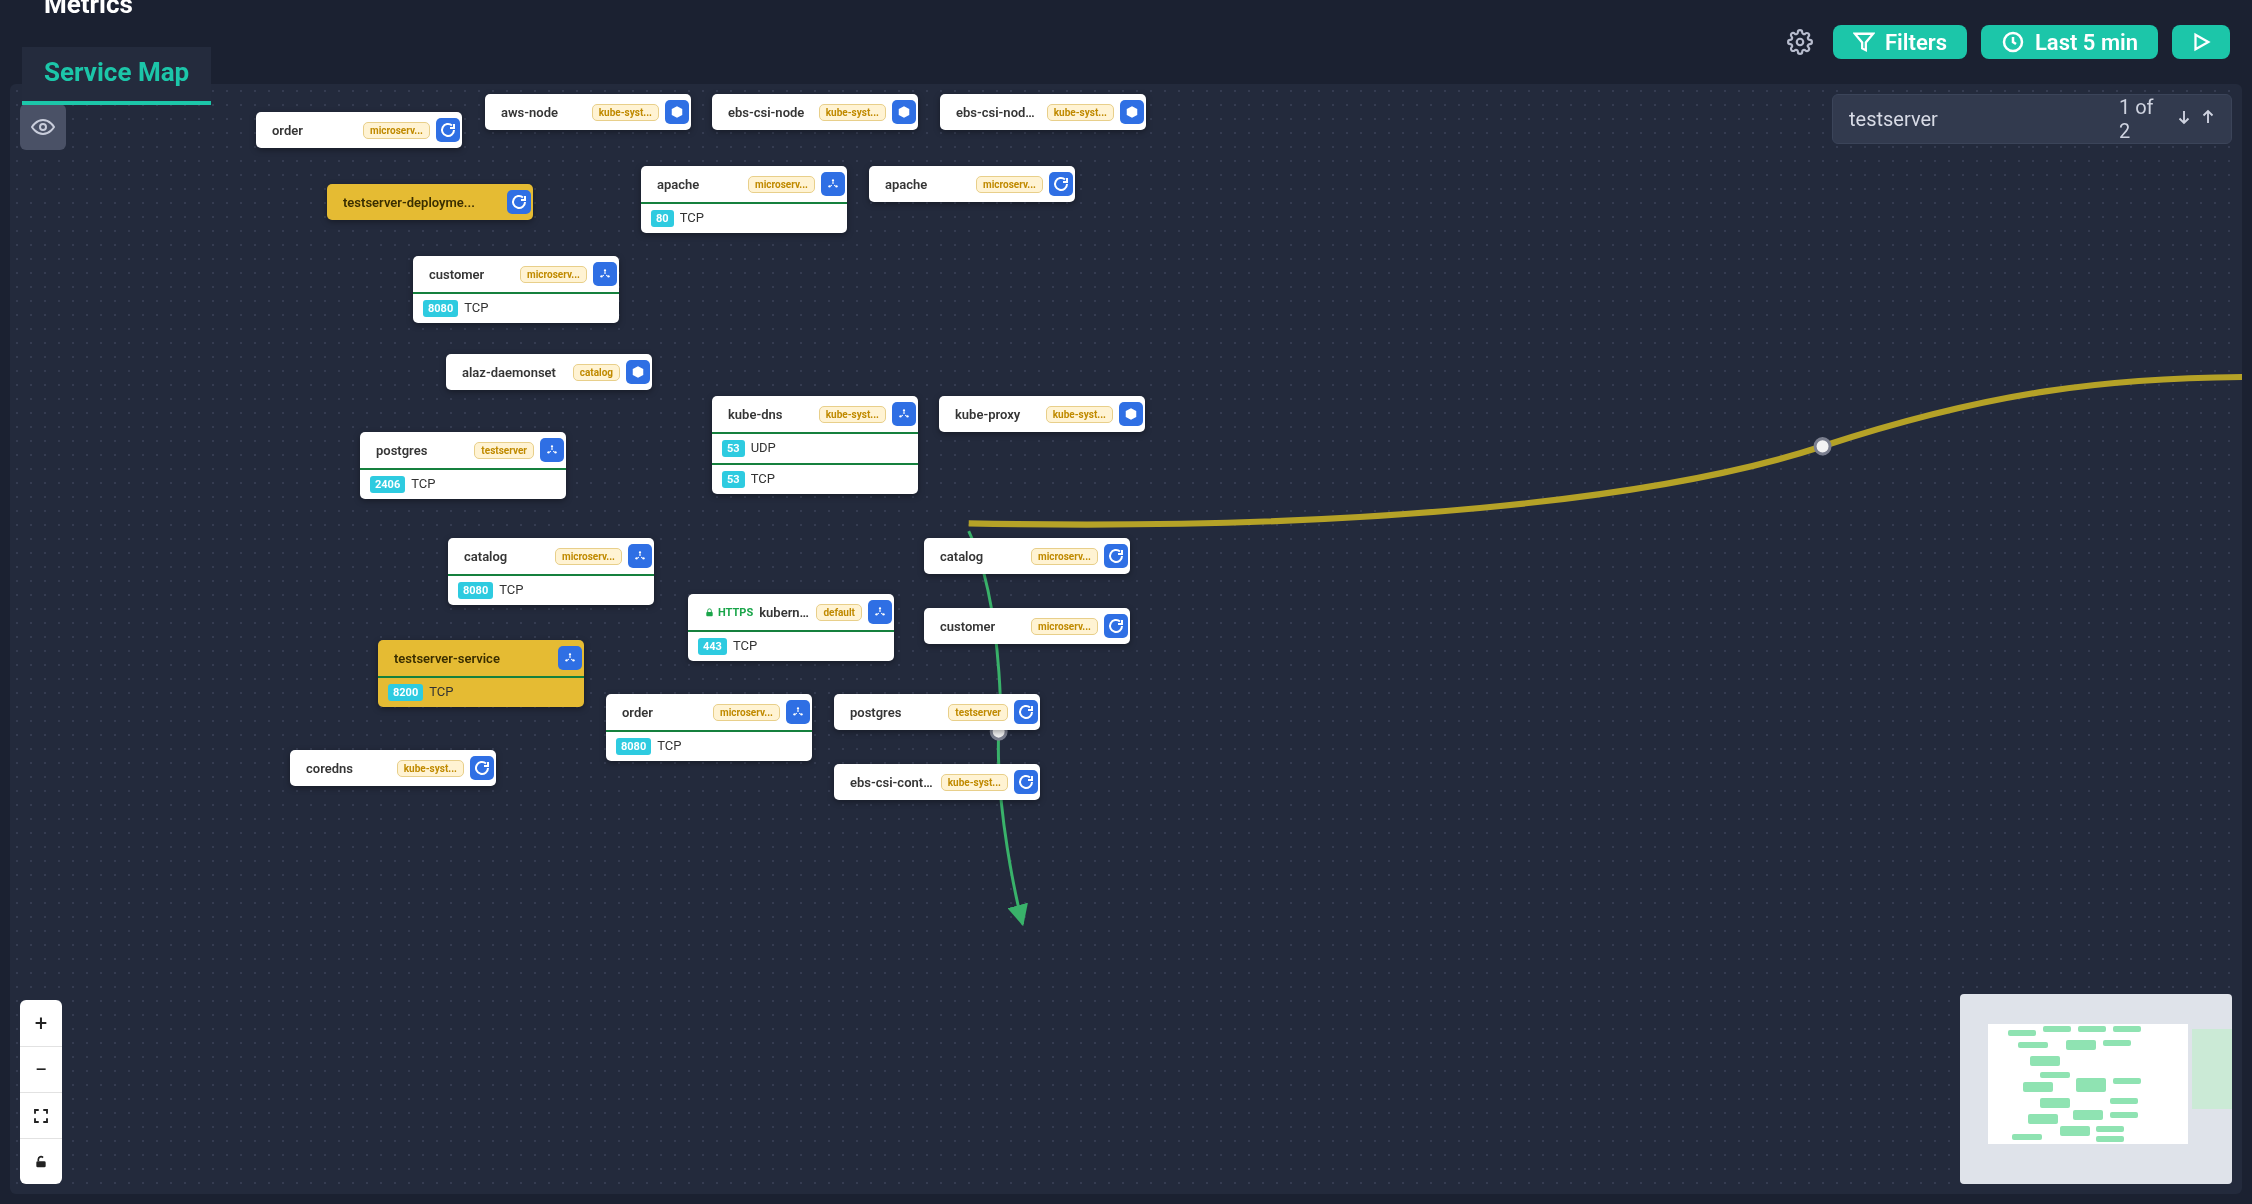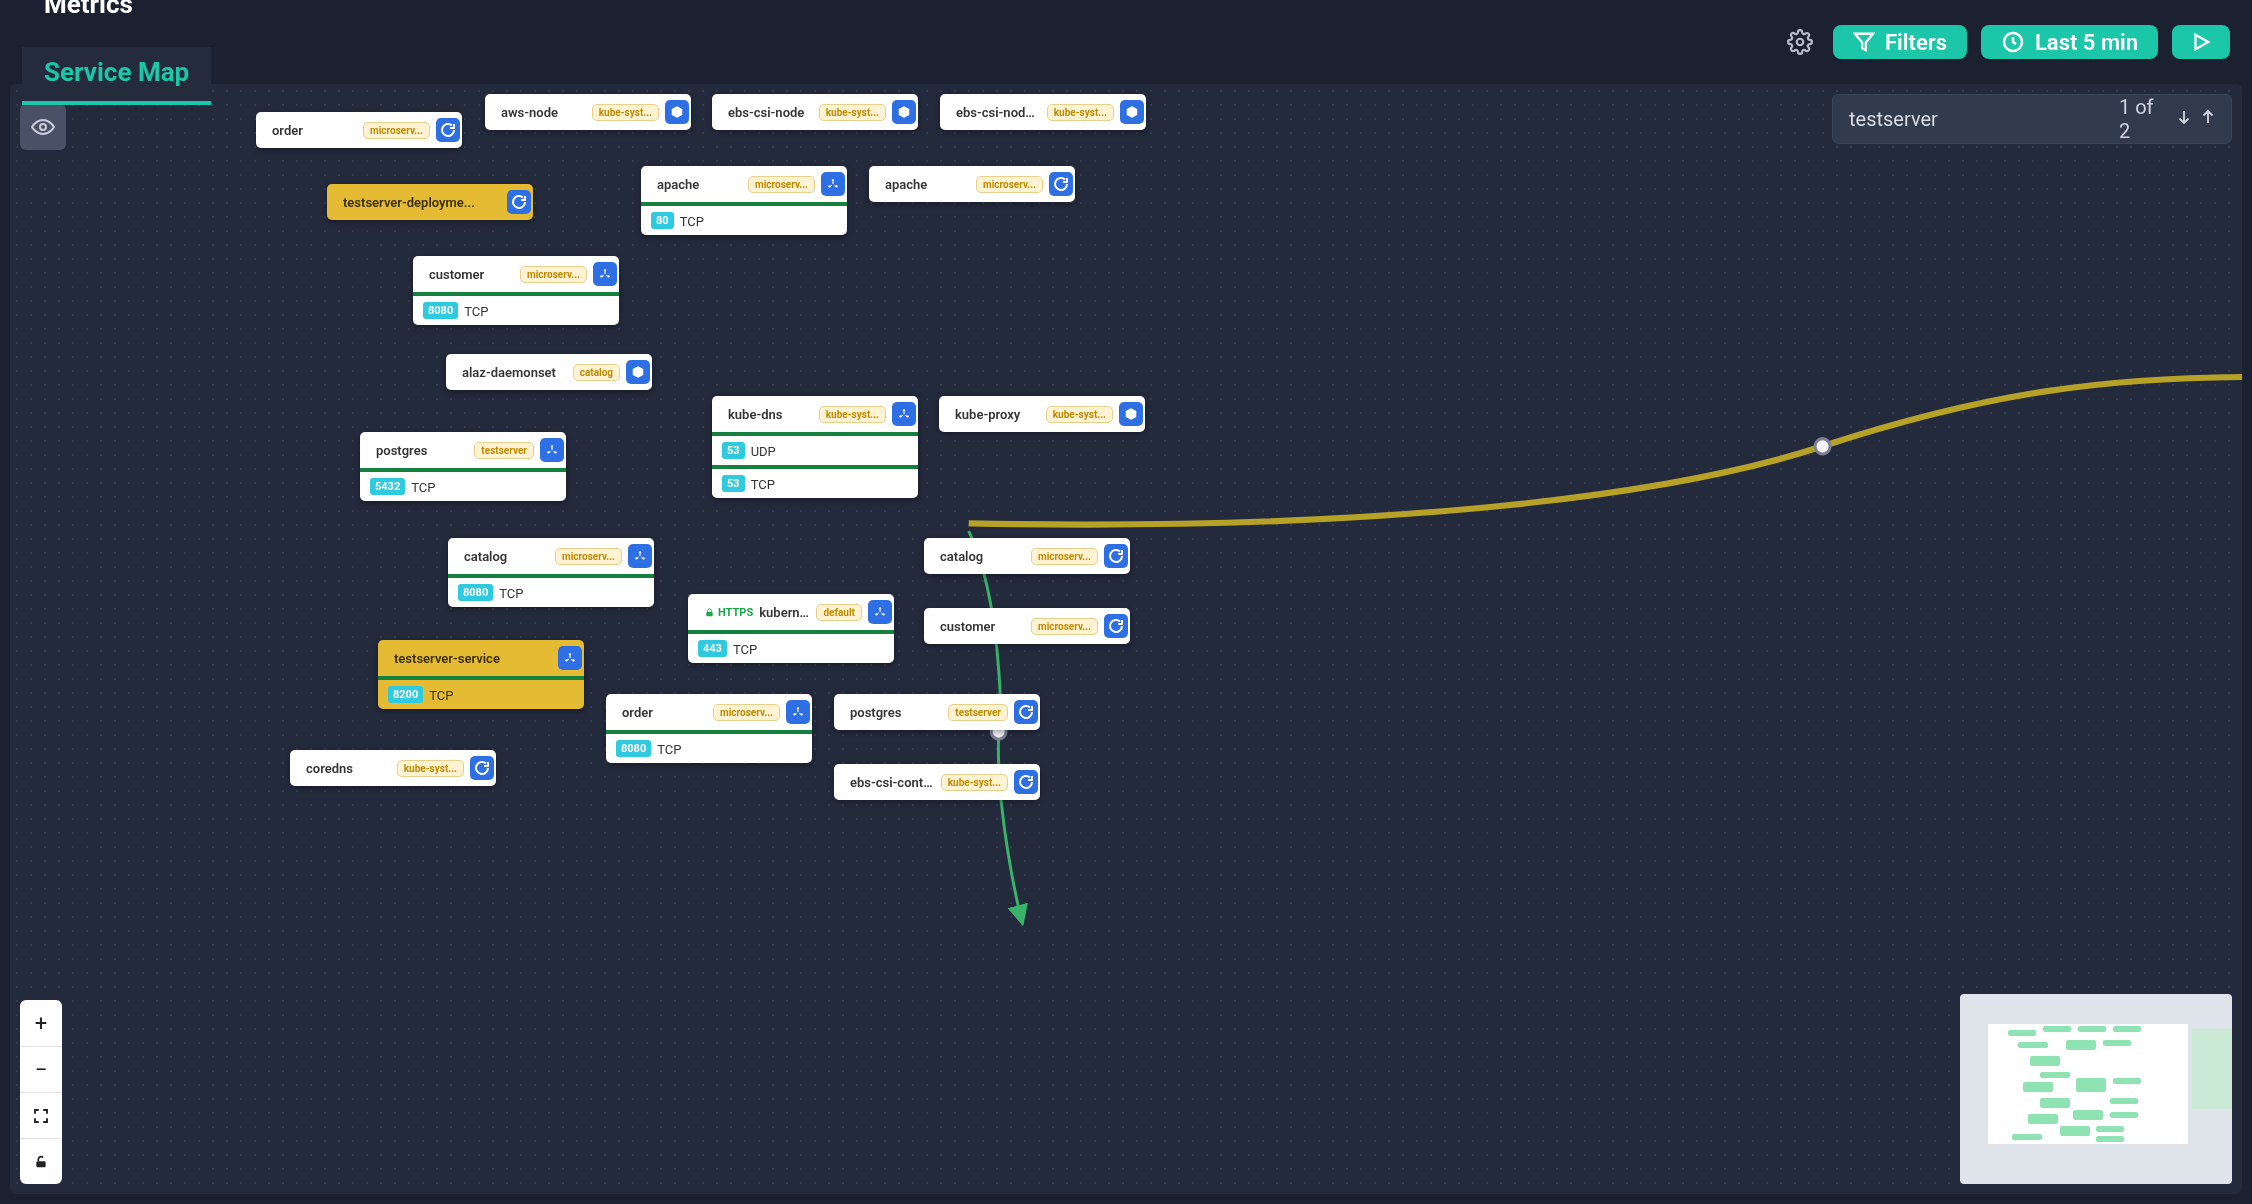--- a/index.html
+++ b/index.html
@@ -133,22 +133,22 @@
     padding:2px 6px; white-space:nowrap; max-width:86px; overflow:hidden; text-overflow:ellipsis;
   }
   .kind-icon {
     width:24px; height:24px; border-radius:5px; flex-shrink:0;
     display:flex; align-items:center; justify-content:center;
   }
   .kind-deploy  { background:#2f6fe4; } 
   .kind-service { background:#2f6fe4; }
   .kind-cube    { background:#2f6fe4; }
   .port-row {
-    display:flex; align-items:flex-end; gap:6px;
-    border-top:4px solid #15803d; padding:6px 10px;
+    display:flex; align-items:flex-start; gap:6px;
+    border-top:2px solid #15803d; padding:6px 10px;
   }
   .port-chip {
     background:#2ecbe0; color:#fff; font-size:11px; font-weight:700;
     border-radius:3px; padding:2px 5px;
   }
   .https-badge {
     color:#1aa54a; font-weight:700; font-size:11px; display:flex; align-items:center; gap:3px;
   }
 </style>
 </head>
@@ -413,21 +413,21 @@
             <svg width="14" height="14" viewBox="0 0 24 24" fill="#fff">
               <circle cx="12" cy="6" r="2"></circle>
               <circle cx="6" cy="16" r="2"></circle>
               <circle cx="18" cy="16" r="2"></circle>
               <path d="M12 8v4M10 14l-2 1M14 14l2 1" stroke="#fff" stroke-width="2"></path>
             </svg>
           </span>
         </div>
       </div>
     <div class="port-row">
-        <span class="port-chip">5432</span>
+        <span class="port-chip">2406</span>
         <span>TCP</span>
       </div>
   </div>
 
   <div class="node" style="left:438px; top:454px;">
     <div class="head">
         <span class="title">catalog</span>
       <div class="right">
           <span class="ns-chip">microserv...</span>
           <span class="kind-icon kind-service">

